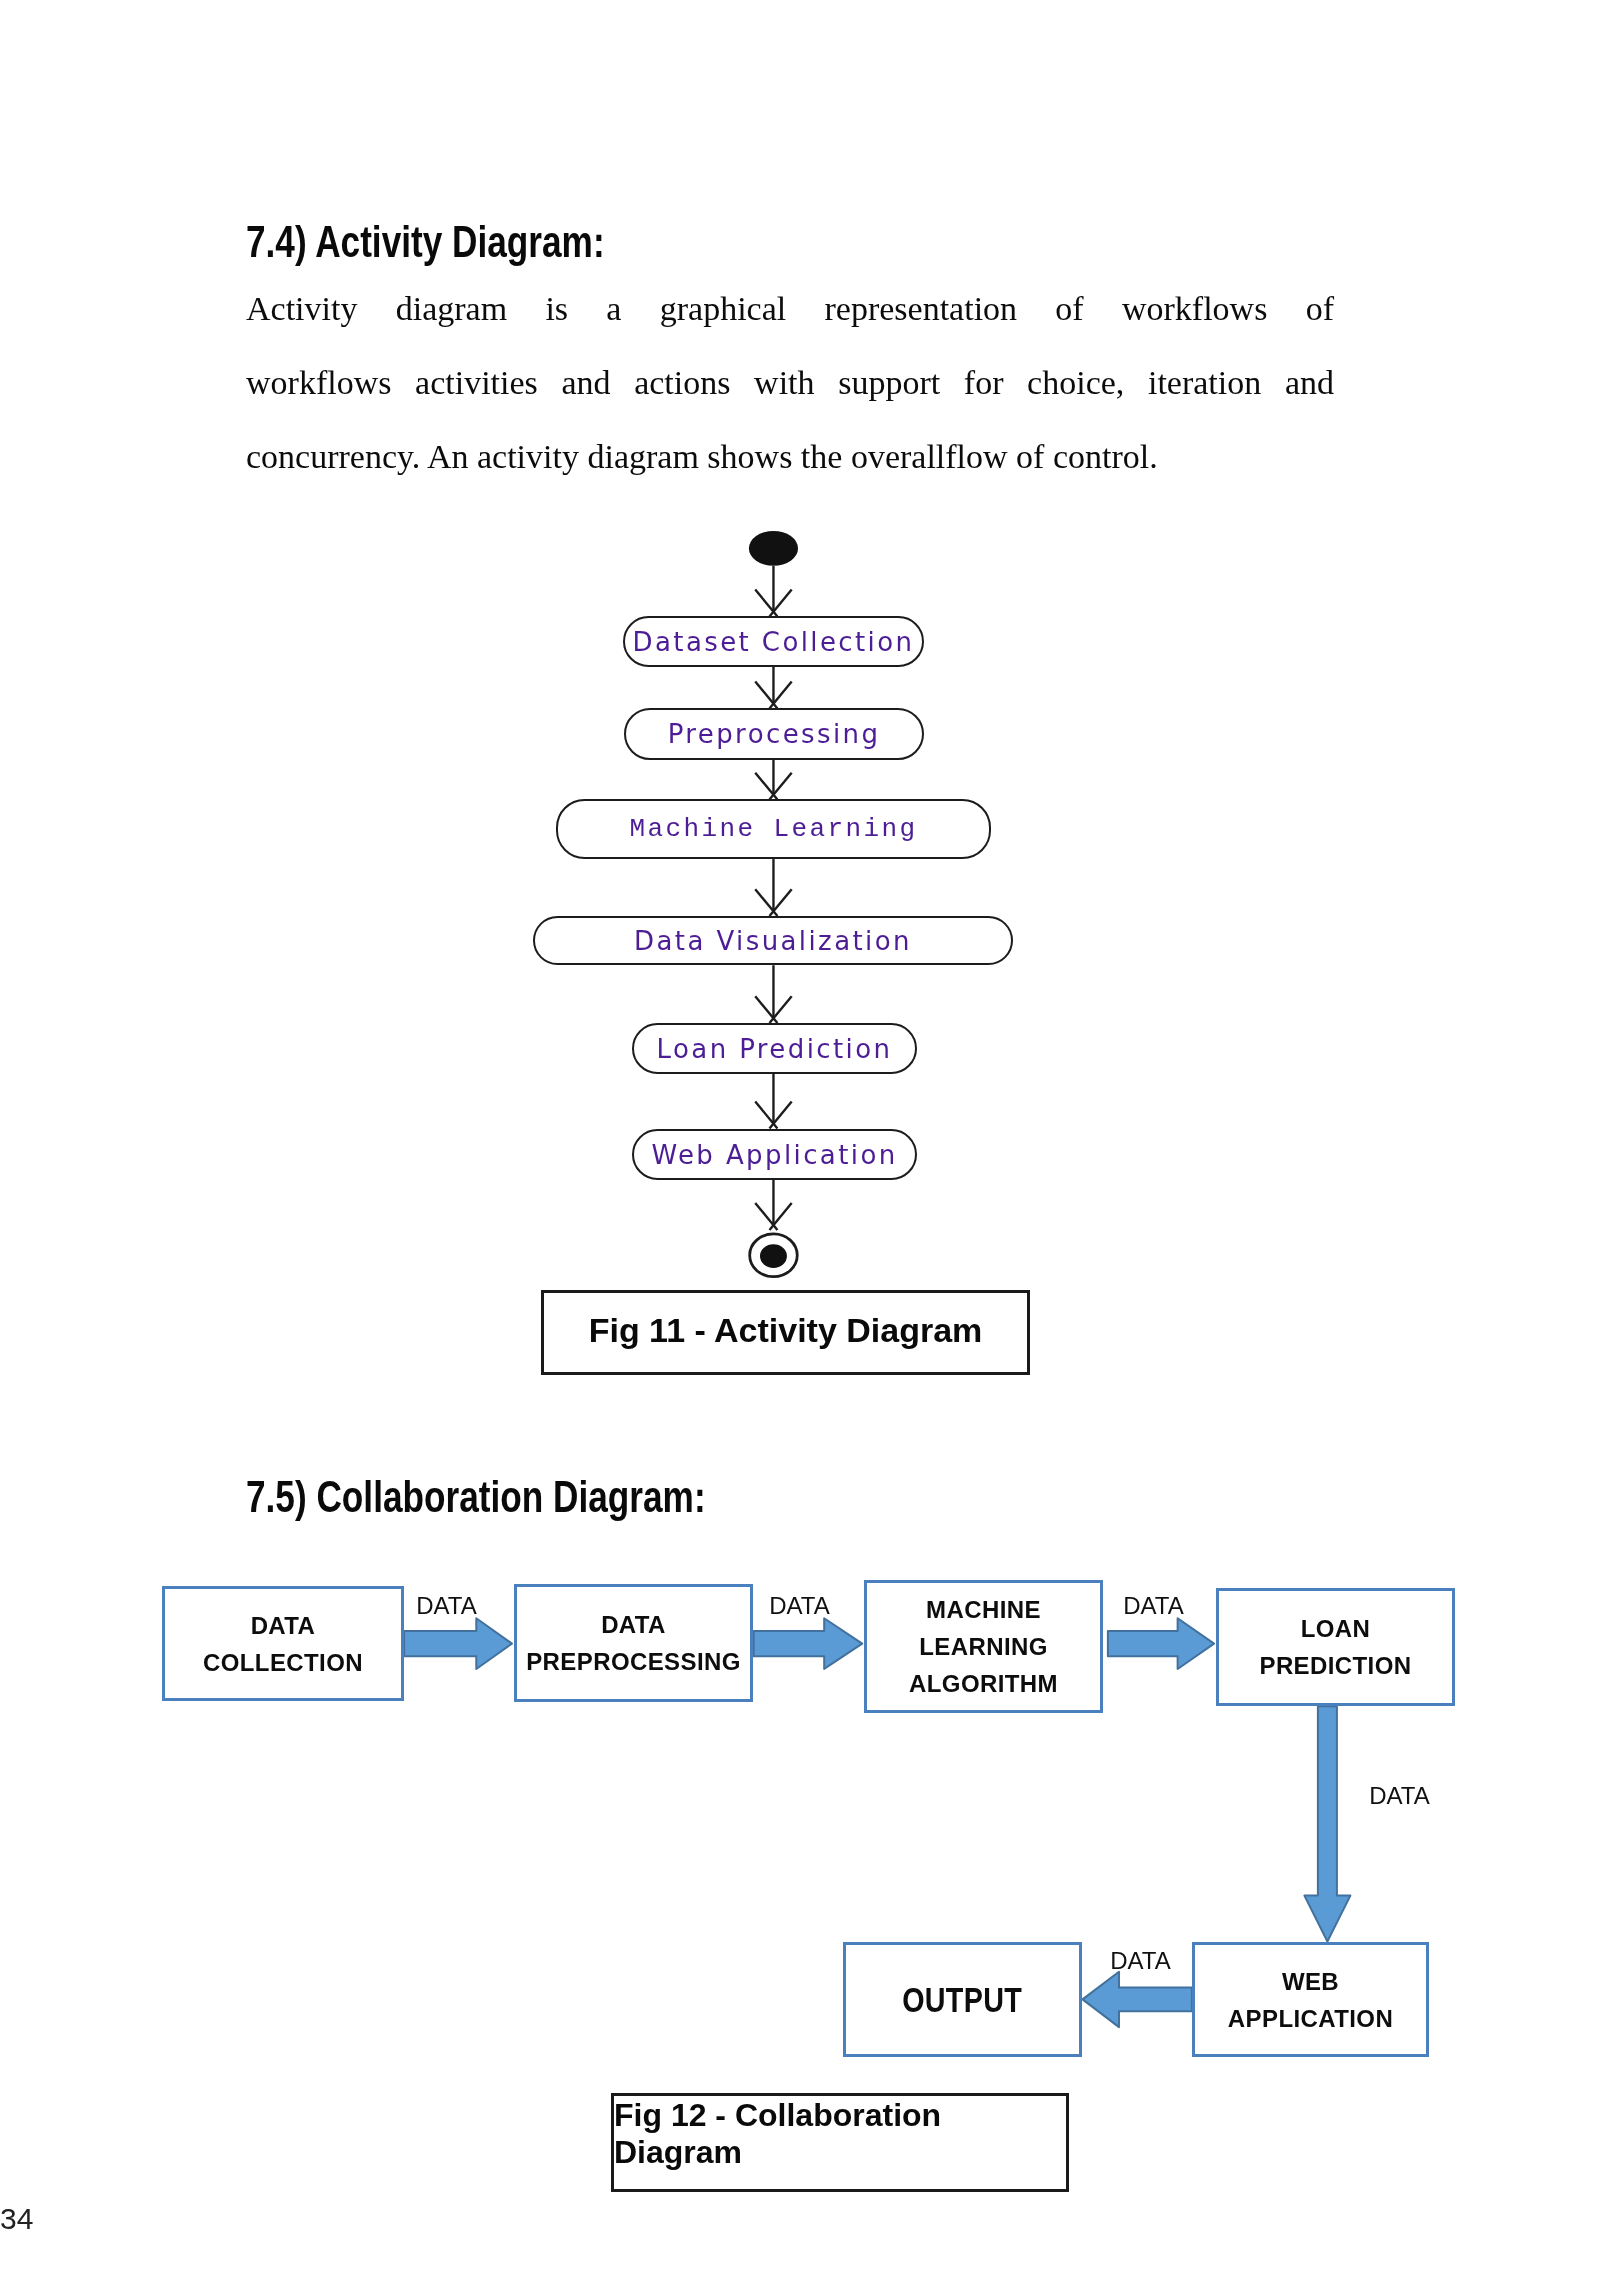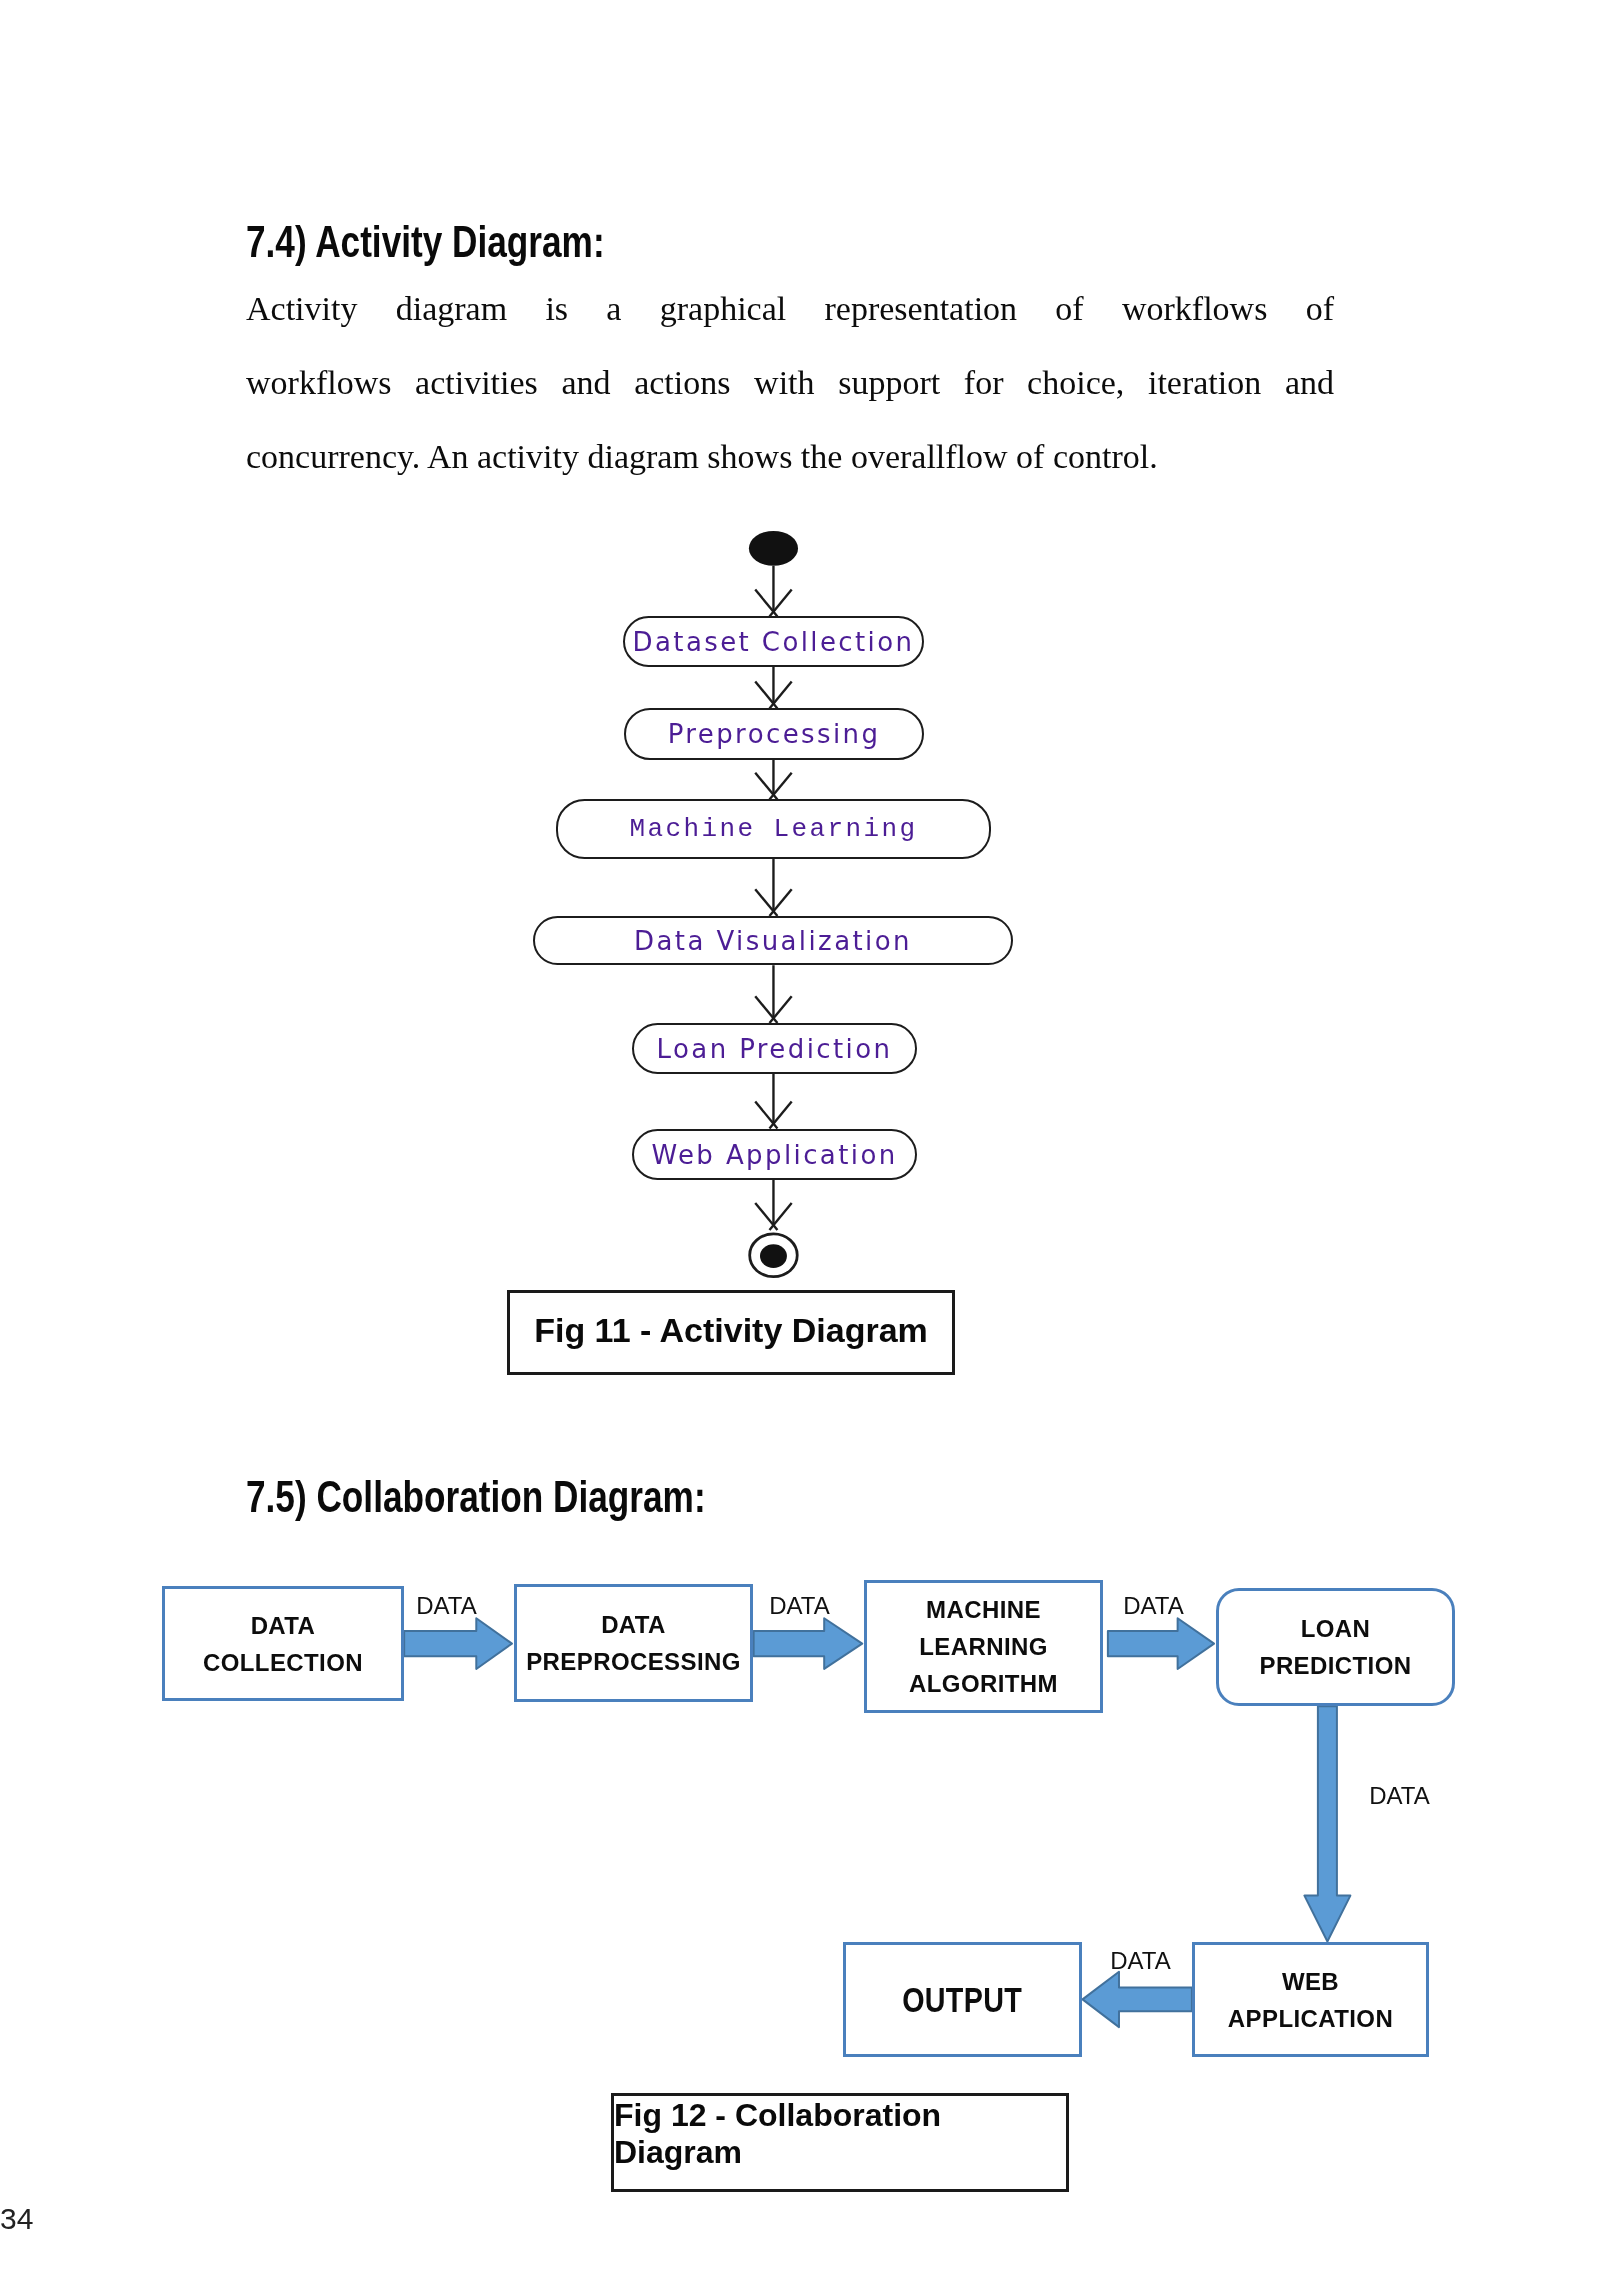--- a/index.html
+++ b/index.html
@@ -33,21 +33,21 @@
     font-family:"DejaVu Sans",sans-serif;color:#4c1d95;
     font-size:26px;letter-spacing:2.4px;white-space:nowrap;
   }
   
   .caption-box{
     position:absolute;box-sizing:border-box;
     border:3.2px solid #1a1a1a;background:#ffffff;
     display:flex;align-items:center;justify-content:center;
     font-family:"Liberation Sans",sans-serif;font-weight:bold;color:#0a0a0a;
   }
-  #fig11{left:507px;top:1290px;width:448px;height:85px;font-size:34px;padding-bottom:4px;}
+  #fig11{left:541px;top:1290px;width:489px;height:85px;font-size:34px;padding-bottom:4px;}
   #fig12{left:611px;top:2093px;width:458px;height:99px;font-size:32px;padding-bottom:17.4px;}
   
   .cbox{
     position:absolute;box-sizing:border-box;
     border:3.2px solid #4a80bd;background:#ffffff;
     display:flex;flex-direction:column;align-items:center;justify-content:center;
     font-family:"Liberation Sans",sans-serif;font-weight:bold;color:#0d0d0d;
     font-size:24px;line-height:37px;letter-spacing:0.4px;text-align:center;
   }
   #cbox-output{font-size:35px;}
@@ -149,21 +149,21 @@
   </div>
   <div class="cbox" style="left:514px;top:1584px;width:239px;height:118px;">
     <div>DATA</div>
     <div>PREPROCESSING</div>
   </div>
   <div class="cbox" style="left:864px;top:1580px;width:239px;height:133px;">
     <div>MACHINE</div>
     <div>LEARNING</div>
     <div>ALGORITHM</div>
   </div>
-  <div class="cbox" style="left:1216px;top:1588px;width:239px;height:118px;border-radius:23px;">
+  <div class="cbox" style="left:1216px;top:1588px;width:239px;height:118px;">
     <div>LOAN</div>
     <div>PREDICTION</div>
   </div>
   <div class="cbox" id="cbox-output" style="left:843px;top:1942px;width:239px;height:115px;">
     <div class="cond">OUTPUT</div>
   </div>
   <div class="cbox" style="left:1192px;top:1942px;width:237px;height:115px;">
     <div>WEB</div>
     <div>APPLICATION</div>
   </div>

